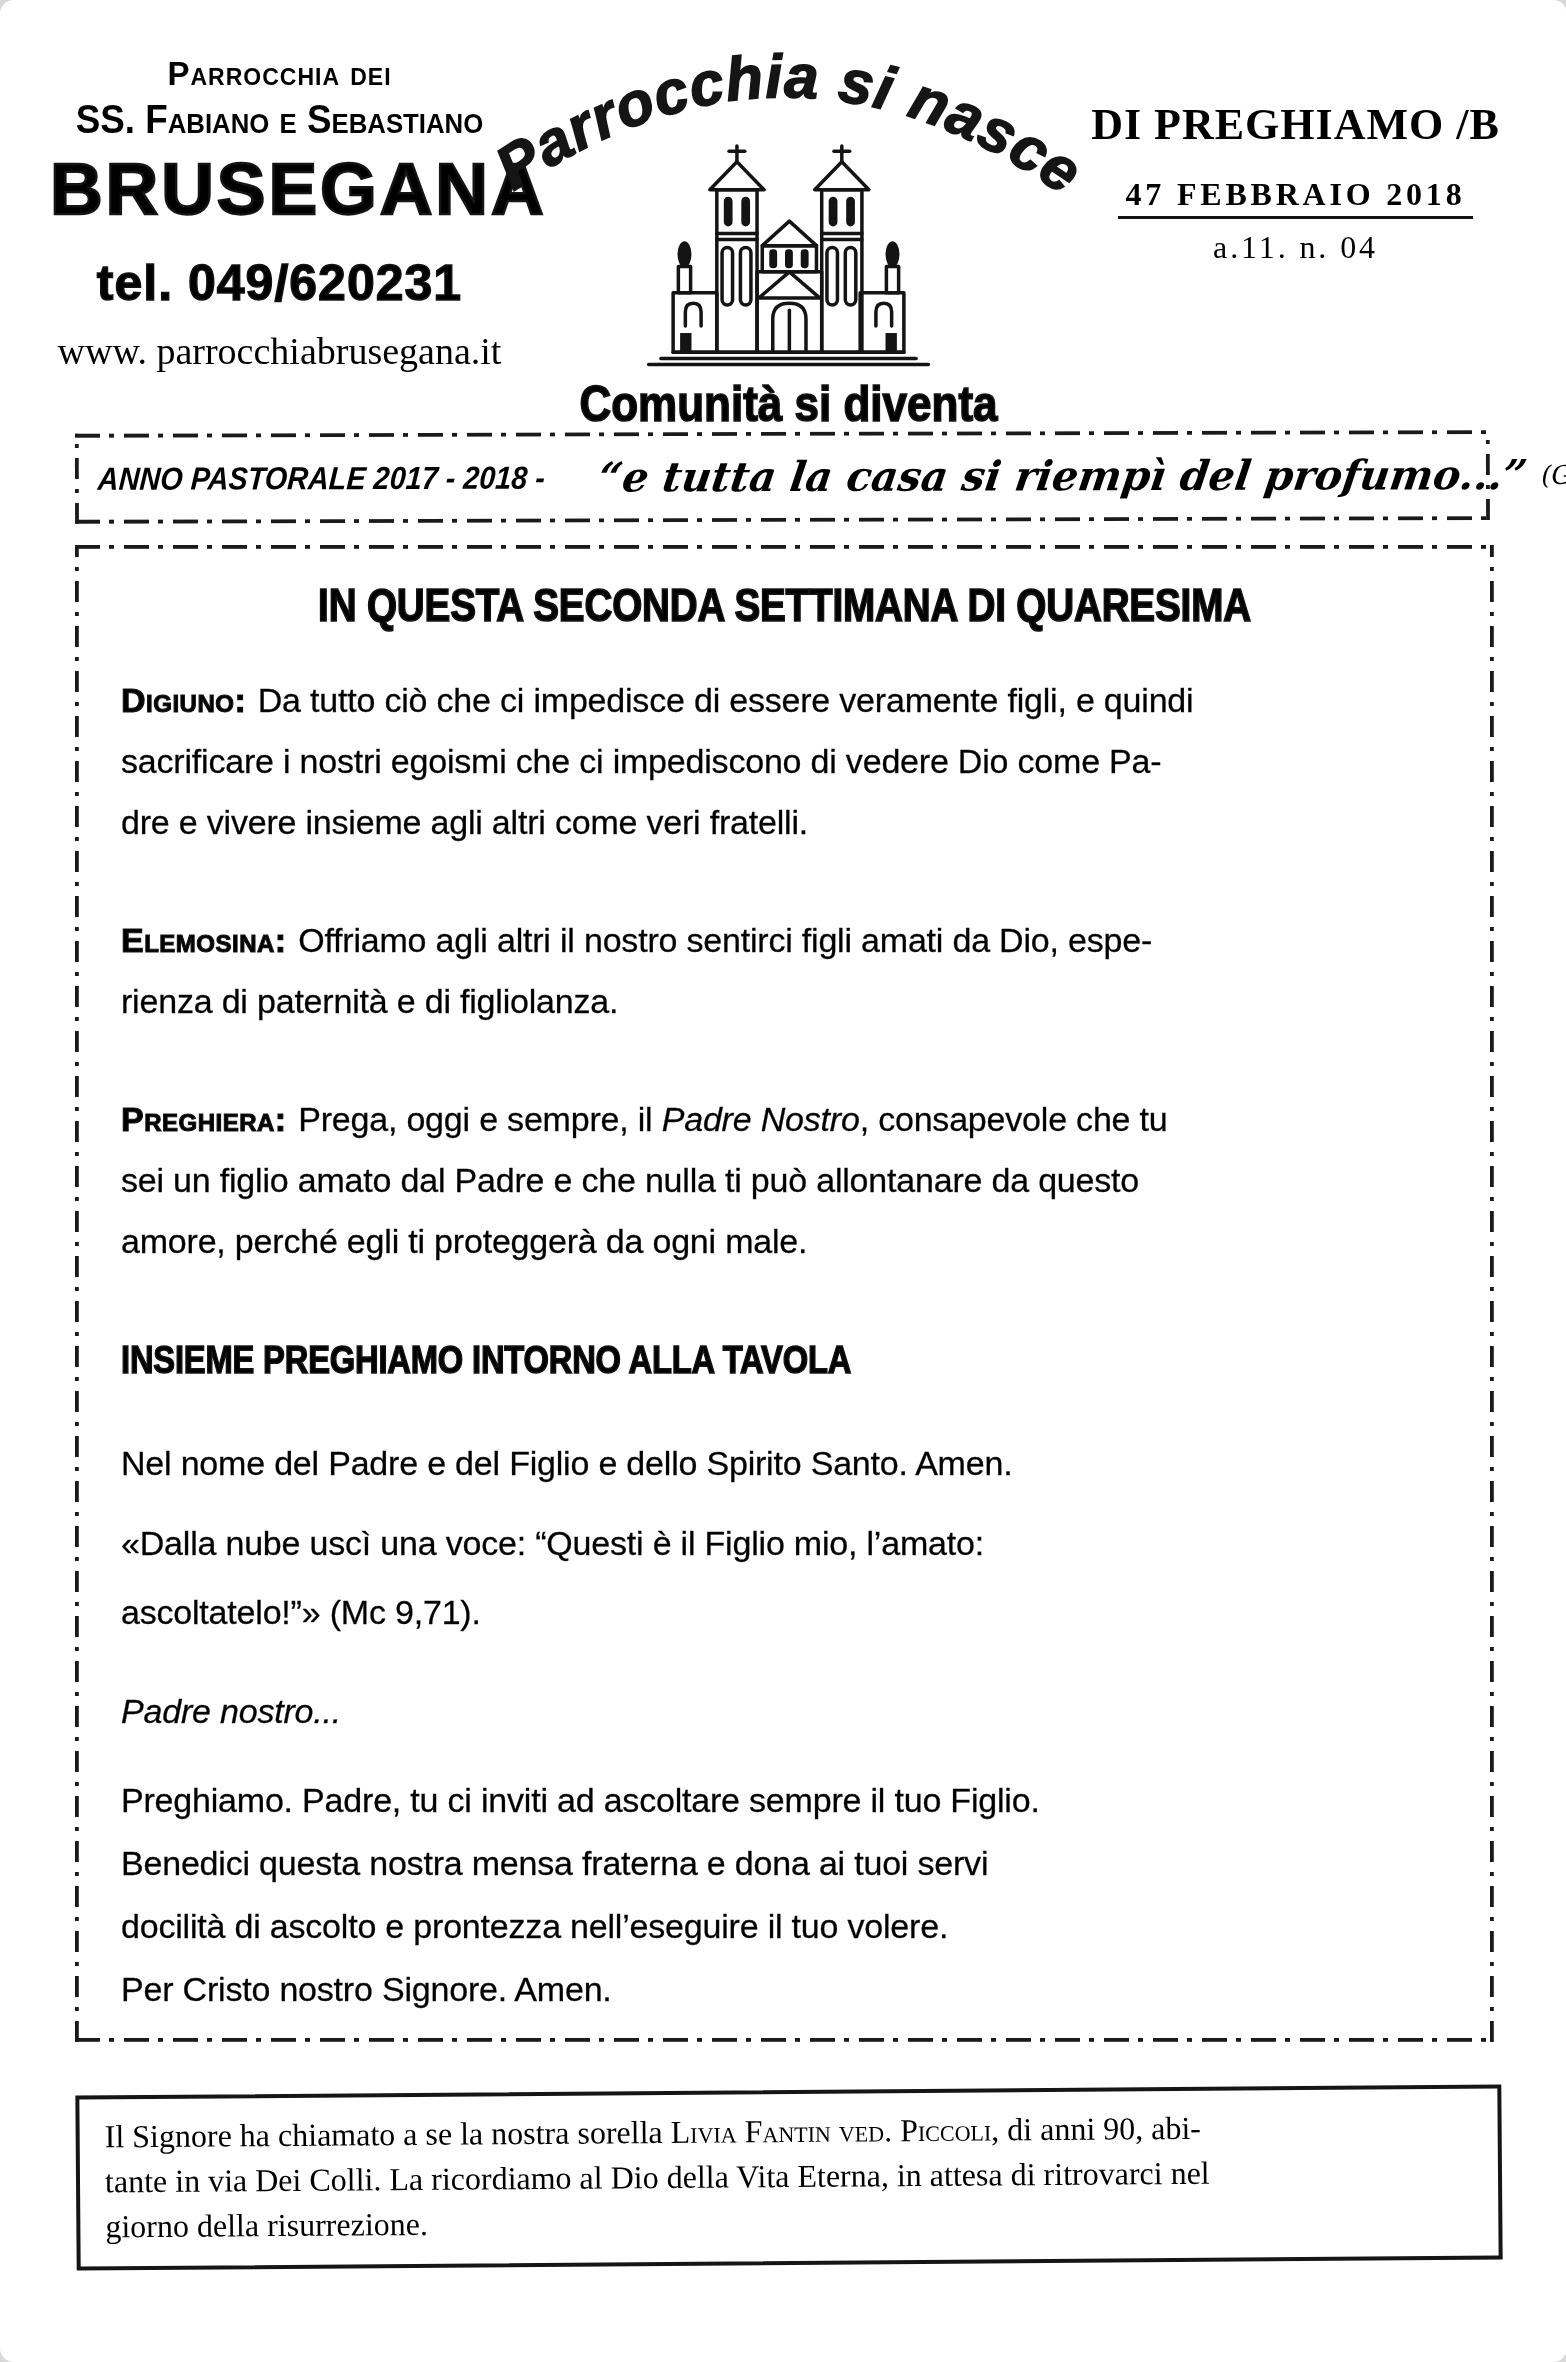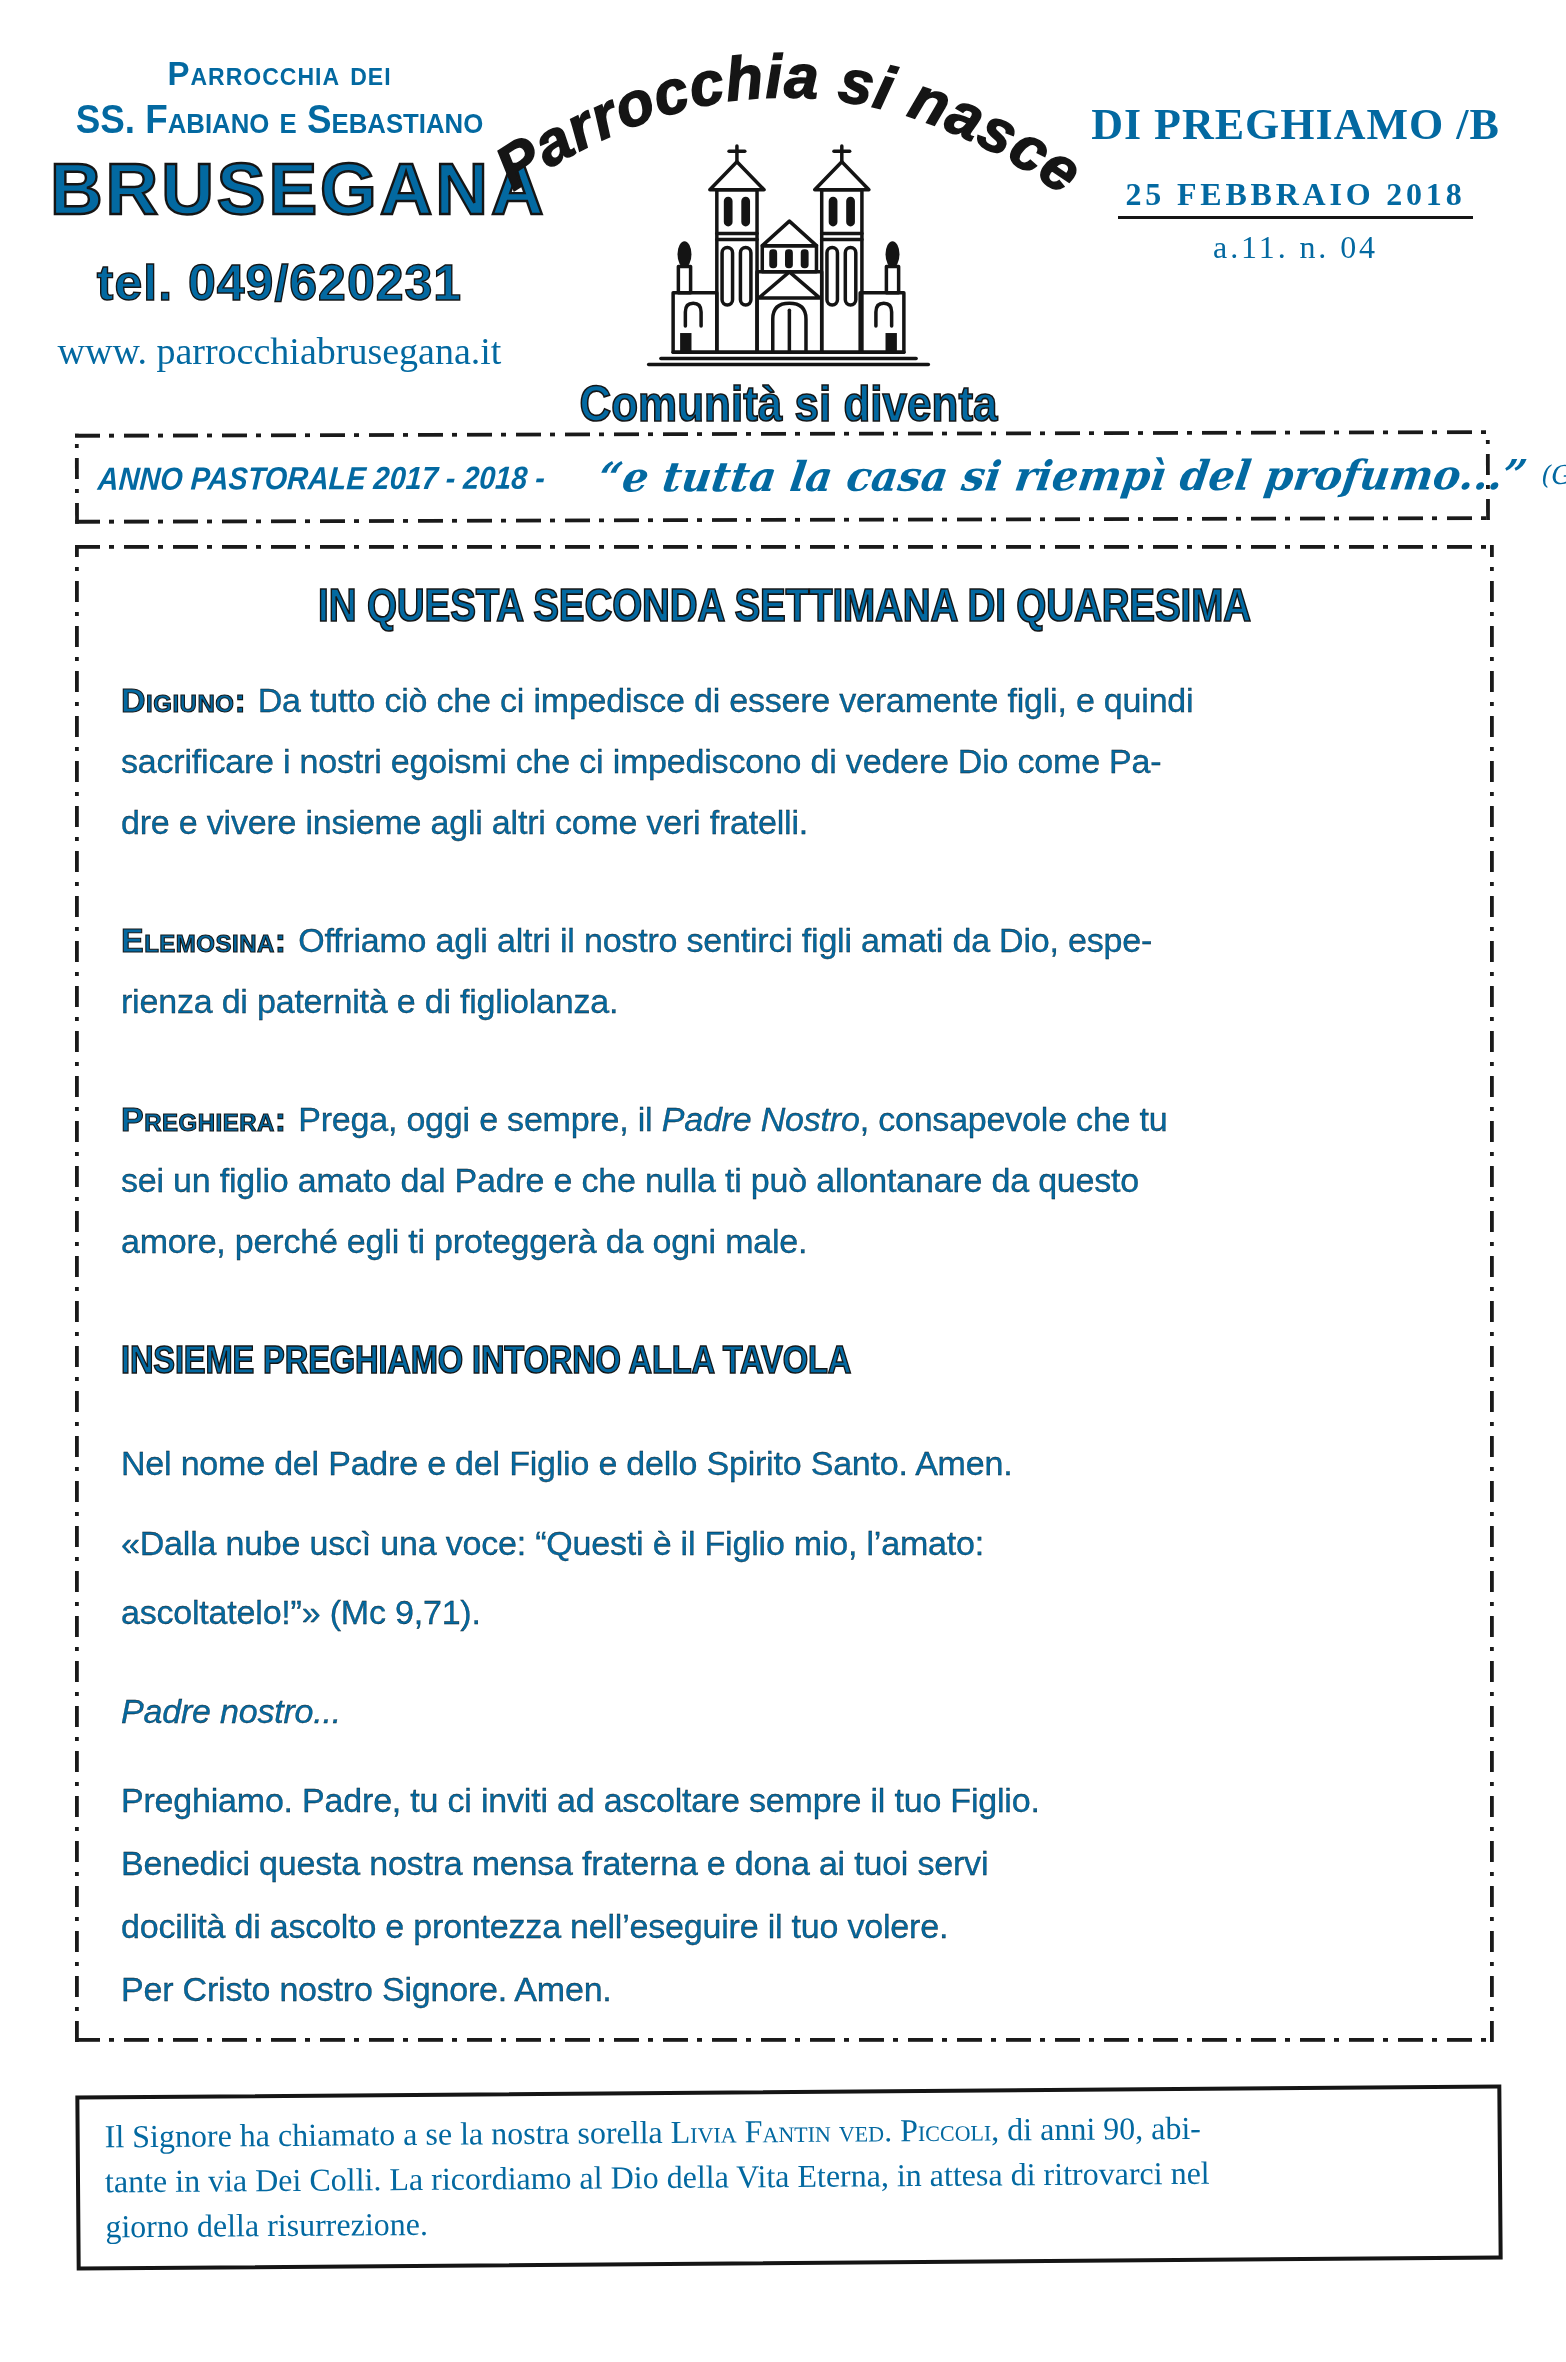--- a/index.html
+++ b/index.html
@@ -1,18 +1,18 @@
 <!DOCTYPE html>
 <html lang="it"><head>
 <meta charset="utf-8">
 <style>
   html,body { margin:0; padding:0; background:#d9d9d9; }
   .page {
     position:relative; width:1567px; height:2362px; background:#ffffff;
-    color:#0369a1; font-family:"Liberation Sans", sans-serif; overflow:hidden;
+    color:#000000; font-family:"Liberation Sans", sans-serif; overflow:hidden;border-radius:14px;
   }
 
   
   .m-left { position:absolute; left:50px; top:55px; width:459px; text-align:center; }
   .m-left .l1 { font-variant:small-caps; font-weight:bold; font-size:33px; letter-spacing:1px; }
   .m-left .l2 { font-variant:small-caps; font-weight:bold; font-size:40px; letter-spacing:0px; margin-top:3.8px; white-space:nowrap; transform:scaleX(0.92); transform-origin:center; }
   .m-left .nm { font-weight:bold; font-size:73px; letter-spacing:2.9px; -webkit-text-stroke:2.4px #151515; margin-top:5.7px; }
   .m-left .tel { font-weight:bold; font-size:50px; letter-spacing:1px; -webkit-text-stroke:1.4px #151515; margin-top:24px; }
   .m-left .web { font-family:"Liberation Serif", serif; font-weight:normal; font-size:38px; margin-top:17px; }
 
@@ -148,21 +148,21 @@
       <rect x="291" y="222" width="13" height="22" fill="#141414" stroke="none"></rect>
       <rect x="292" y="146" width="14" height="30"></rect>
       <ellipse cx="299" cy="132" rx="8" ry="15" fill="#141414" stroke="none"></ellipse>
     </svg>
 
     <div class="motto">Comunità si diventa</div>
   </div>
 
   <div class="m-right">
     <div class="r2">DI PREGHIAMO /B</div>
-    <div><span class="date">25 FEBBRAIO 2018</span></div>
+    <div><span class="date">47 FEBBRAIO 2018</span></div>
     <div class="issue">a.11. n. 04</div>
   </div>
 
   <div class="banner dashdot">
     <span class="b-prefix">ANNO PASTORALE 2017 - 2018 -</span>
     <span class="b-quote">“e tutta la casa si riempì del profumo...”</span>
     <span class="b-ref">(Gv 12,3)</span>
   </div>
 
   <div class="mainbox dashdot">

